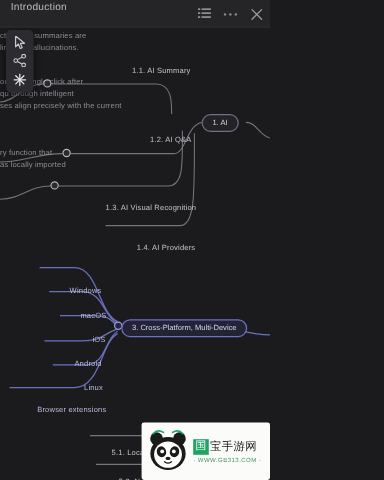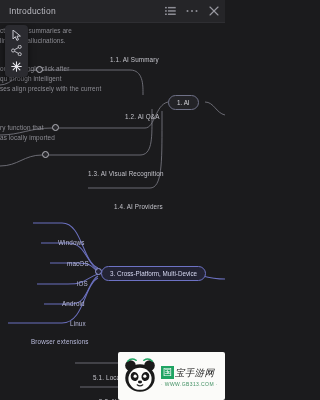--- a/index.html
+++ b/index.html
@@ -8,21 +8,21 @@
     background:#1b1b1d;
     font-family:"Liberation Sans", sans-serif;
     color:#d8d8dc;
     position:relative;
   }
 
   
   #titlebar {
     position:absolute; left:0; top:0; width:225px; height:23px;
     background:#252528;
-    display:flex; align-items:center;
+    display:flex; 
     border-bottom:1px solid #2e2e32;
     z-index:40;
   }
   #titlebar .title {
     font-size:8.5px; color:#b9b9c0; margin-left:9px; letter-spacing:.2px;
     white-space:nowrap;
   }
   #titlebar .spacer { flex:1; }
   .hicon {
     width:22px; height:23px; display:flex; align-items:center; justify-content:center;
@@ -86,21 +86,21 @@
   }
   #wm-panda { width:38px; height:38px; margin-left:3px; flex:none; }
   #wm-right { display:flex; flex-direction:column; justify-content:center; margin-left:2px; }
   #wm-cn { display:flex; align-items:center; }
   .wm-box {
     width:13px; height:13px; background:#1fa463; color:#fff;
     font-size:9px; line-height:13px; text-align:center; margin-right:1px;
     font-family:"DejaVu Sans", sans-serif;
   }
   .wm-dark { color:#1a1a1a; font-size:9.5px; line-height:13px;
-             font-family:"DejaVu Sans", sans-serif; letter-spacing:.3px;font-style:italic; }
+             font-family:"DejaVu Sans", sans-serif; letter-spacing:.3px; }
   #wm-url { font-size:5px; color:#3f8f62; margin-top:2px; letter-spacing:.4px; }
 </style>
 </head>
 <body>
 
 <div id="titlebar">
   <span class="title">Introduction</span>
   <span class="spacer"></span>
 
   <span class="hicon">

